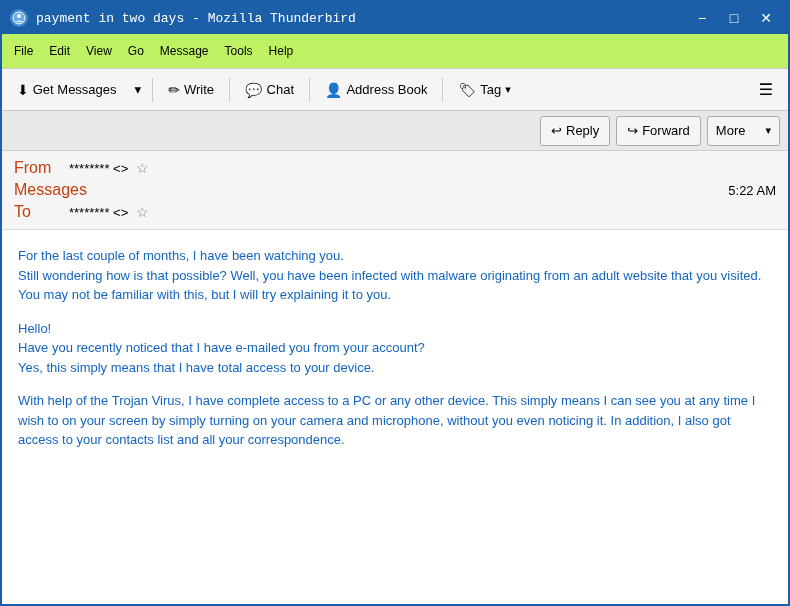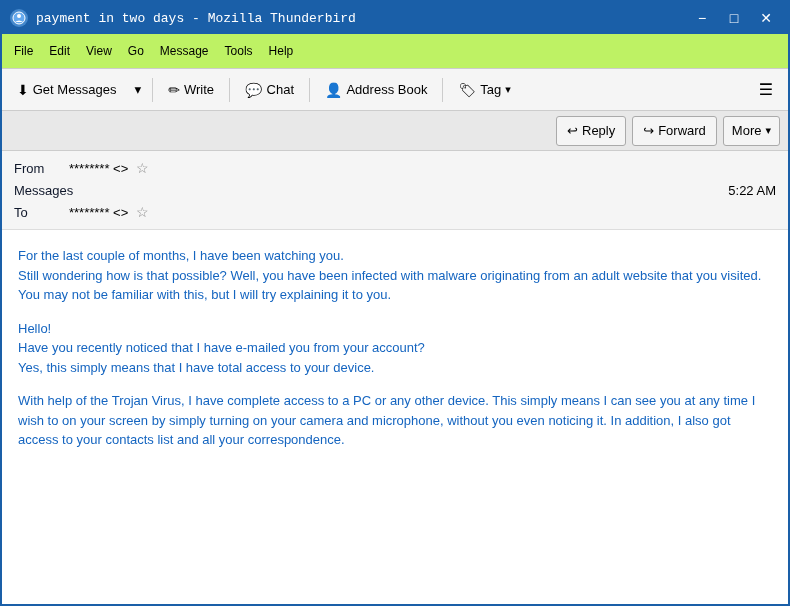--- a/index.html
+++ b/index.html
@@ -130,21 +130,21 @@
       border: 1px solid #aaa;
       cursor: pointer;
       border-radius: 3px;
       font-size: 13px;
       color: #000;
       height: 30px;
     }
     .action-btn-more {
       display: flex;
       align-items: center;
-      gap: 2px;
+      gap: 18px;
       padding: 4px 8px;
       background: #f5f5f5;
       border: 1px solid #aaa;
       cursor: pointer;
       border-radius: 3px;
       font-size: 13px;
       color: #000;
       height: 30px;
     }
     .action-spacer { flex: 1; }
@@ -156,24 +156,24 @@
       padding: 6px 12px;
     }
     .email-header-row {
       display: flex;
       align-items: center;
       padding: 2px 0;
       font-size: 13px;
       min-height: 22px;
     }
     .header-label {
-      color: #0f172a;
+      color: #c2410c;
       width: 55px;
       flex-shrink: 0;
-      font-size: 13px;
+      font-size: 16px;
     }
     .header-value {
       color: #000;
       flex: 1;
     }
     .header-time {
       color: #000;
       font-size: 13px;
       margin-left: auto;
       text-align: right;

